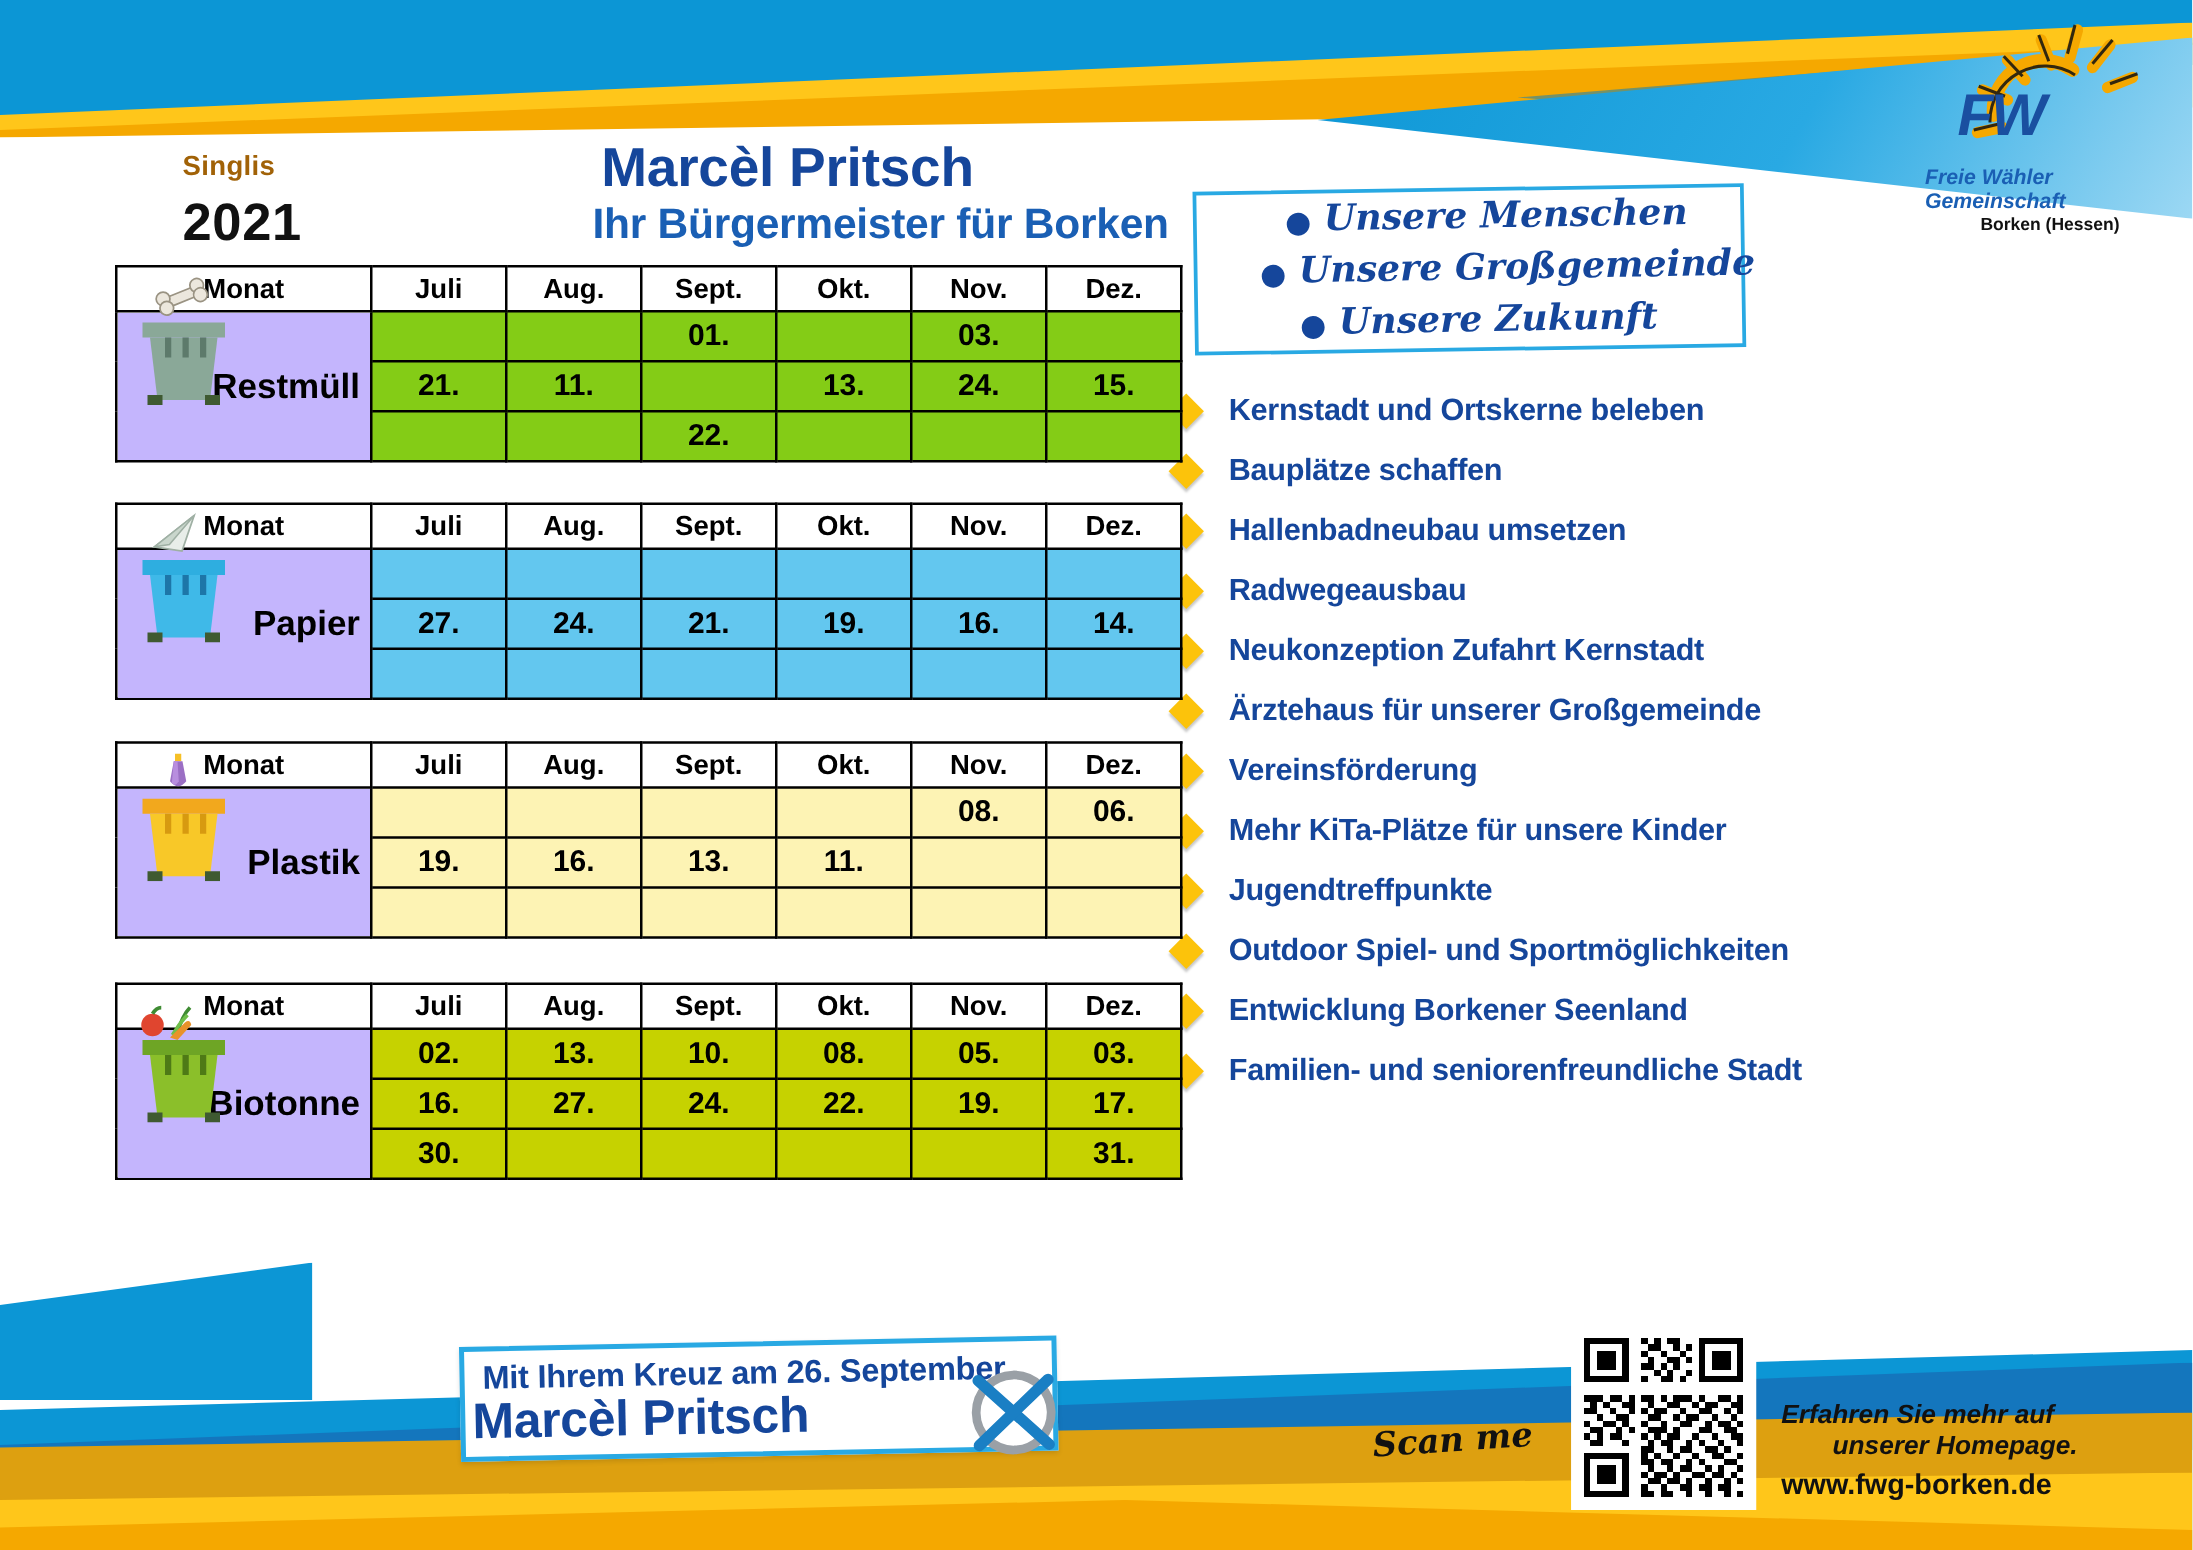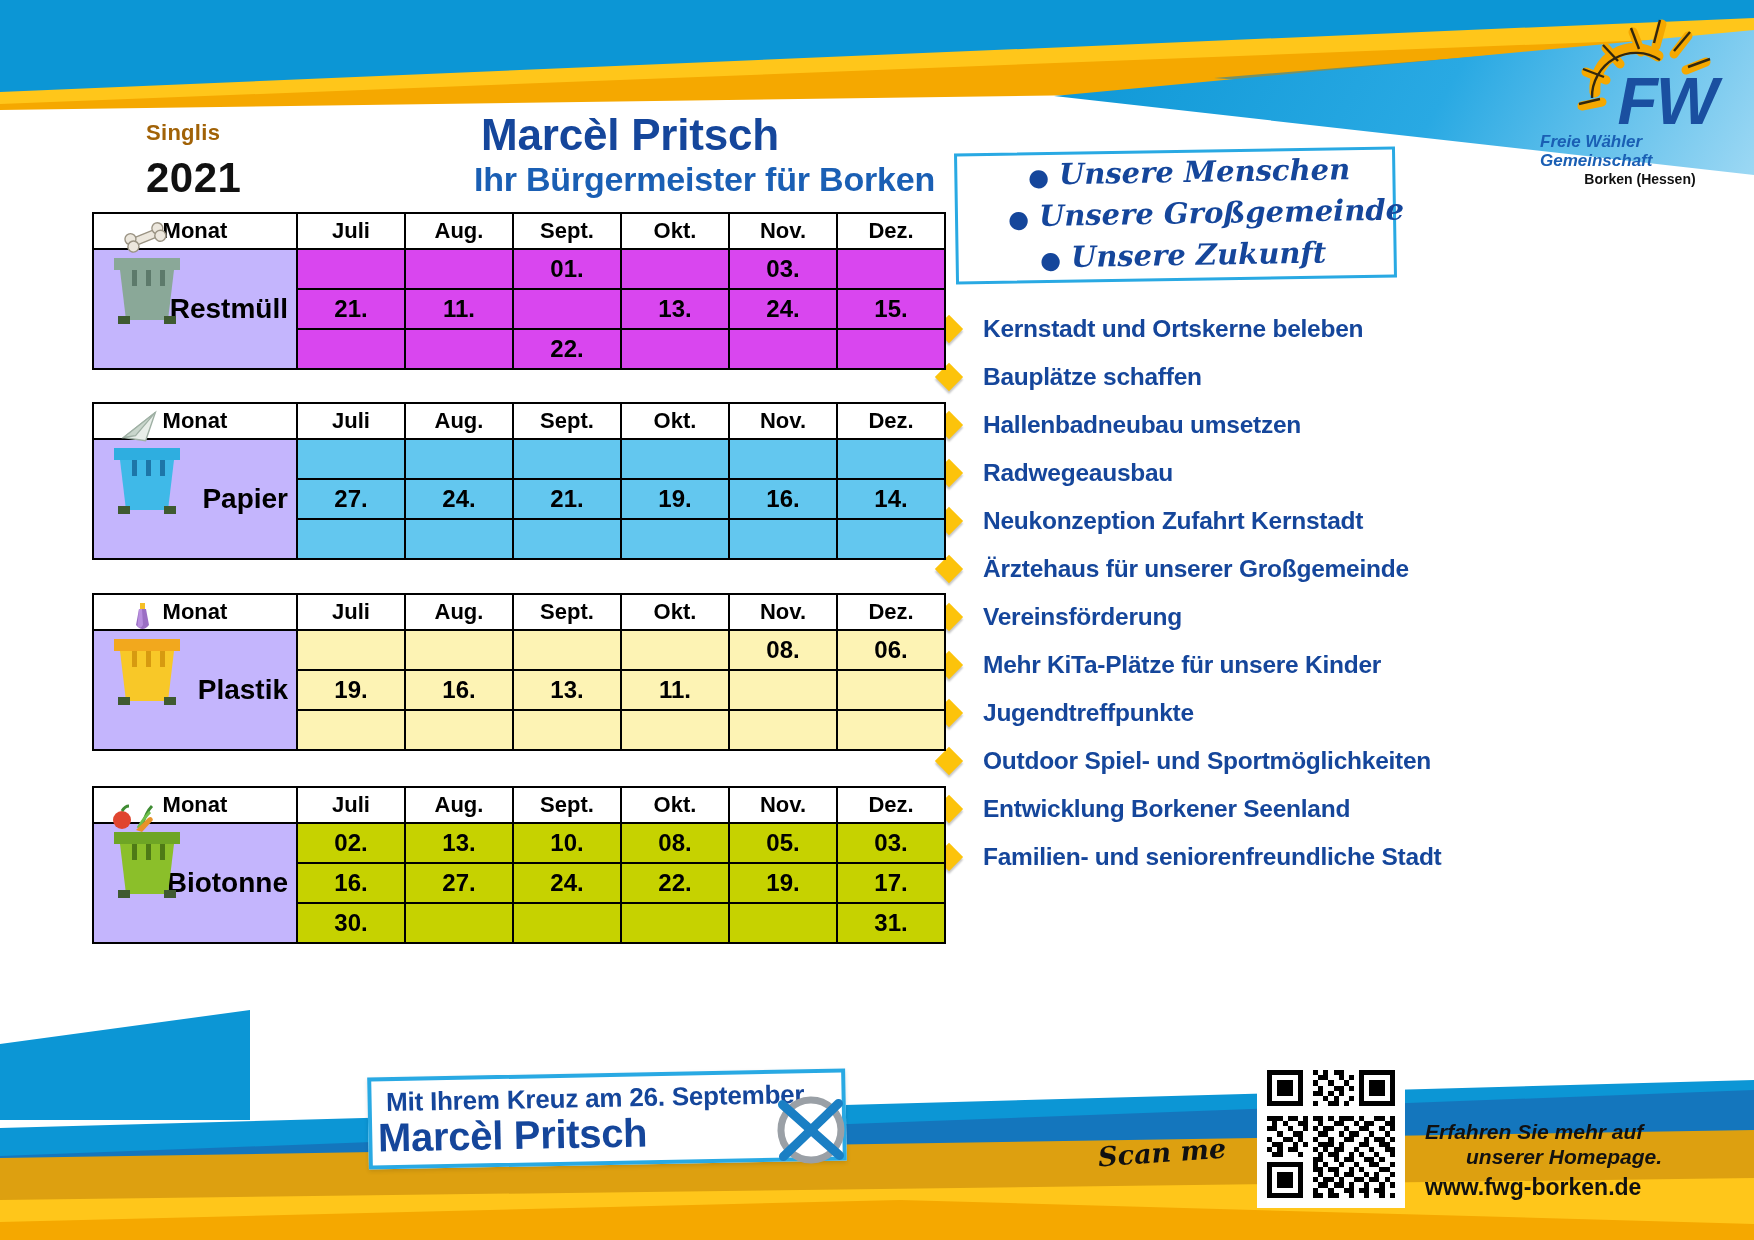--- a/index.html
+++ b/index.html
@@ -86,22 +86,22 @@
   }
   .cand-sub{
     position:absolute;left:325px;top:160px;width:610px;text-align:right;
     font-weight:bold;font-size:34px;color:#1a5fb4;letter-spacing:-.2px;
   }
 
   
   .logo{position:absolute;right:14px;top:10px;width:200px;height:180px;}
   .logo .lines{position:absolute;left:0;top:0;}
   .logo .fw{
-    position:absolute;left:26px;top:58px;width:150px;text-align:right;
-    font-weight:bold;font-style:italic;font-size:66px;color:#1a4fa0;
+    position:absolute;left:26px;top:58px;width:150px;text-align:left;
+    font-weight:bold;font-style:italic;font-size:47px;color:#1a4fa0;
     letter-spacing:-2px;line-height:1;
   }
   .logo .l1,.logo .l2{
     position:absolute;width:200px;text-align:left;
     font-weight:bold;font-style:italic;font-size:17px;color:#1a5fb4;
   }
   .logo .l1{left:0;top:122px;}
   .logo .l2{left:0;top:141px;}
   .logo .l3{
     position:absolute;left:0;top:161px;width:200px;text-align:center;
@@ -148,21 +148,21 @@
   table.cal th{height:34px;font-size:22px;background:#fff;}
   table.cal .lbl-col{width:204px;}
   table.cal td.lbl{
     background:#c4b5fd;text-align:right;padding-right:8px;
     font-size:28px;position:relative;vertical-align:middle;
   }
   .t-rest{top:212px;left:92px;}
   .t-papier{top:402px;left:92px;}
   .t-plastik{top:593px;left:92px;}
   .t-bio{top:786px;left:92px;}
-  .c-rest{background:#d946ef;}
+  .c-rest{background:#84cc16;}
   .c-papier{background:#63c7ef;}
   .c-plastik{background:#fdf3b4;}
   .c-bio{background:#c6d200;}
 
   
   .binwrap{position:absolute;left:8px;top:-30px;width:96px;height:104px;}
 
   
   .callout{
     position:absolute;left:368px;top:1073px;width:470px;height:84px;

